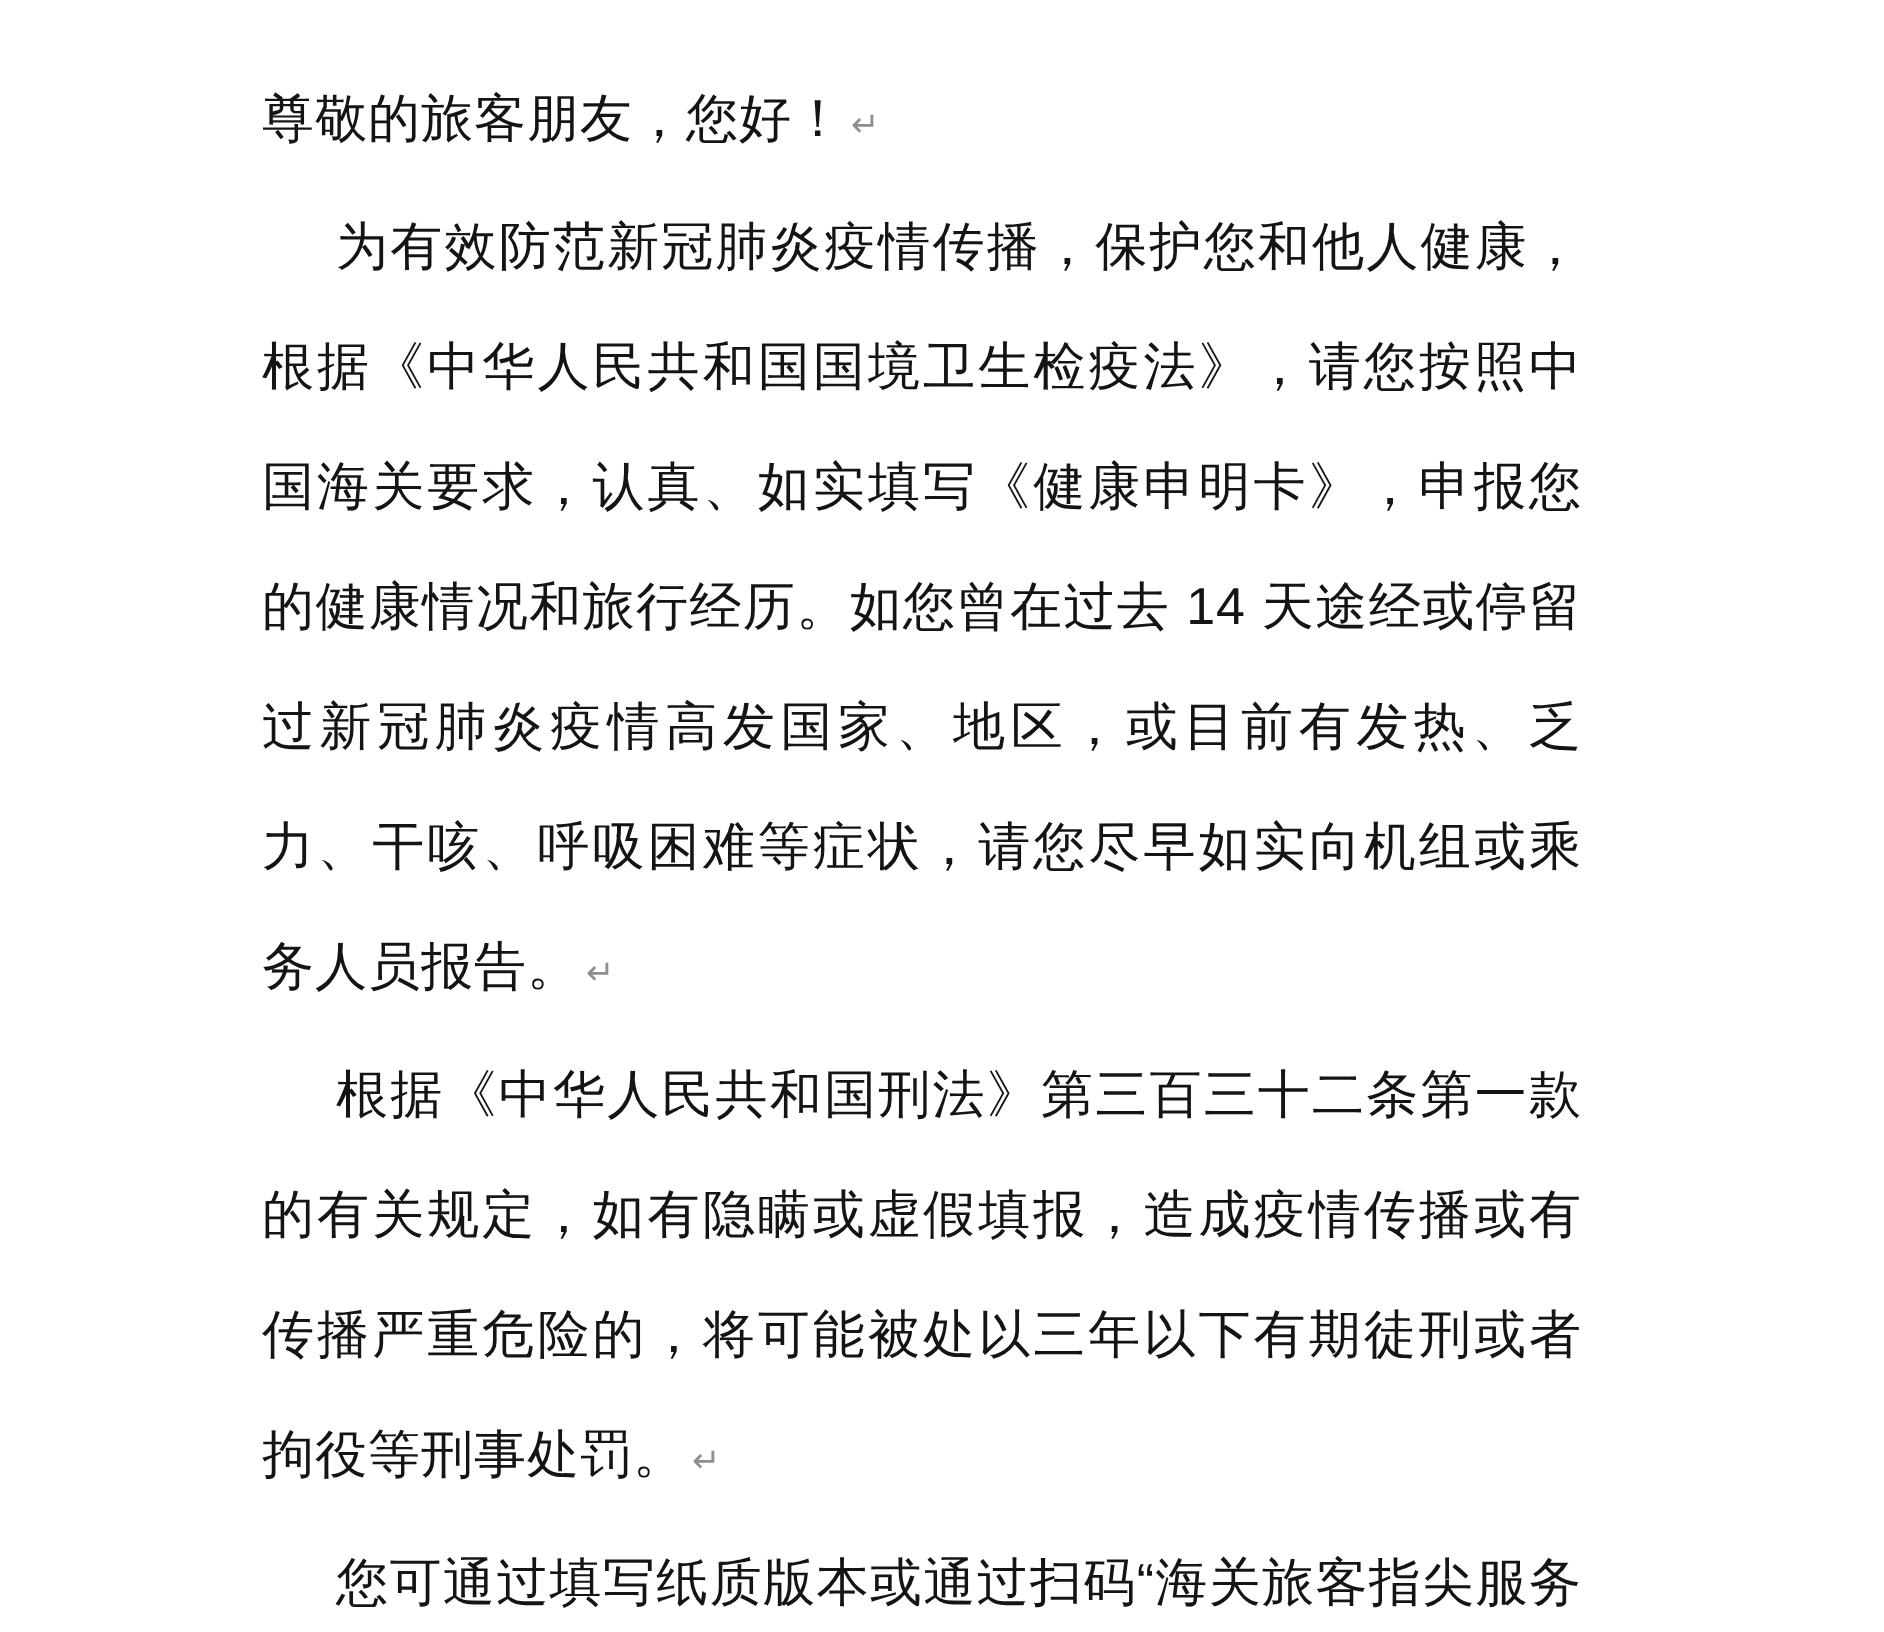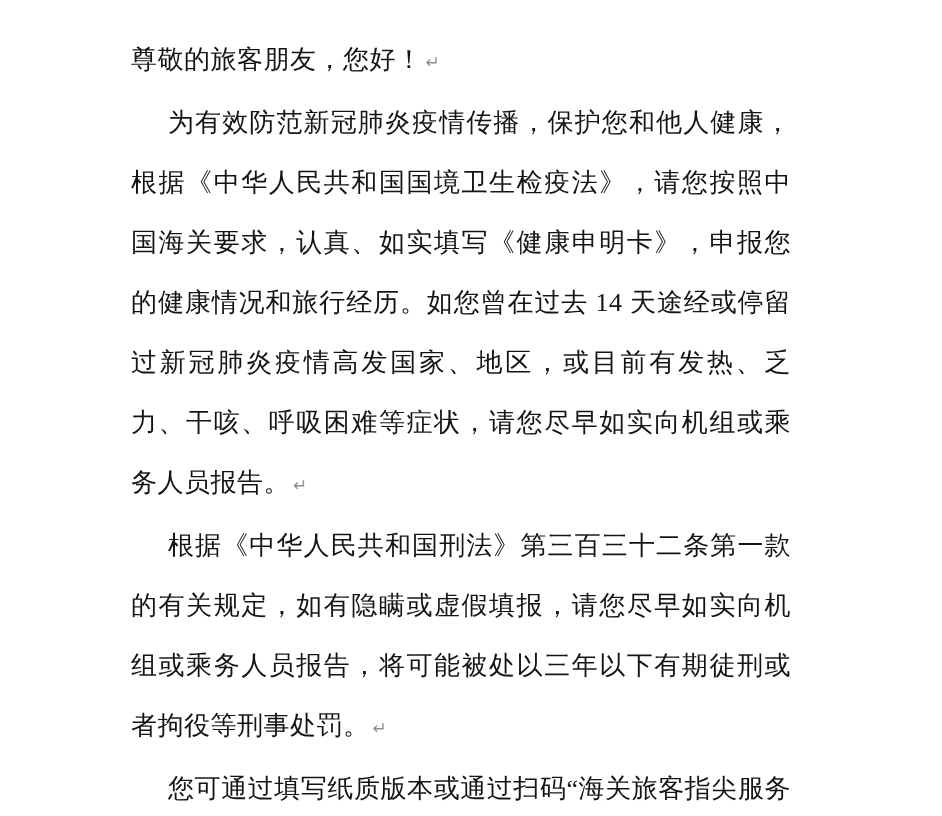--- a/index.html
+++ b/index.html
@@ -35,37 +35,36 @@
   .doc-body p {
     margin: 0;
     font-size: 26px;
     line-height: 60px;
     text-align: justify;
     text-justify: inter-ideograph;
     letter-spacing: 0.5px;
   }
   .doc-body p.indent {
     text-indent: 37px;
-    font-family: Liberation Serif, serif;
   }
   .pmark {
     color: #8f8f8f;
     font-size: 17px;
     letter-spacing: 0;
     margin-left: 3px;
     vertical-align: baseline;
     text-indent: 0;
     display: inline-block;
   }
 </style>
 </head>
 <body>
 
 <div class="page" style="color: rgb(20, 20, 20); background: rgb(255, 255, 255);">
   <div class="doc">
     <div class="doc-body" id="doc-body">
         <p class=""><span>尊敬的旅客朋友，您好！</span><span class="pmark" style="color: rgb(143, 143, 143);">↵</span></p>
         <p class="indent"><span>为有效防范新冠肺炎疫情传播，保护您和他人健康，根据《中华人民共和国国境卫生检疫法》，请您按照中国海关要求，认真、如实填写《健康申明卡》，申报您的健康情况和旅行经历。如您曾在过去 14 天途经或停留过新冠肺炎疫情高发国家、地区，或目前有发热、乏力、干咳、呼吸困难等症状，请您尽早如实向机组或乘务人员报告。</span><span class="pmark" style="color: rgb(143, 143, 143);">↵</span></p>
-        <p class="indent"><span>根据《中华人民共和国刑法》第三百三十二条第一款的有关规定，如有隐瞒或虚假填报，请您尽早如实向机组或乘务人员报告，将可能被处以三年以下有期徒刑或者拘役等刑事处罚。</span><span class="pmark" style="color: rgb(143, 143, 143);">↵</span></p>
+        <p class="indent"><span>根据《中华人民共和国刑法》第三百三十二条第一款的有关规定，如有隐瞒或虚假填报，造成疫情传播或有传播严重危险的，将可能被处以三年以下有期徒刑或者拘役等刑事处罚。</span><span class="pmark" style="color: rgb(143, 143, 143);">↵</span></p>
         <p class="indent"><span>您可通过填写纸质版本或通过扫码“海关旅客指尖服务小程序”进行申报。抵达后，请将《健康申明卡》主动提交给海关关员，配合海关做好卫生检疫工作。</span><span class="pmark" style="color: rgb(143, 143, 143);">↵</span></p>
       </div>
   </div>
 </div>
 
 </body></html>

